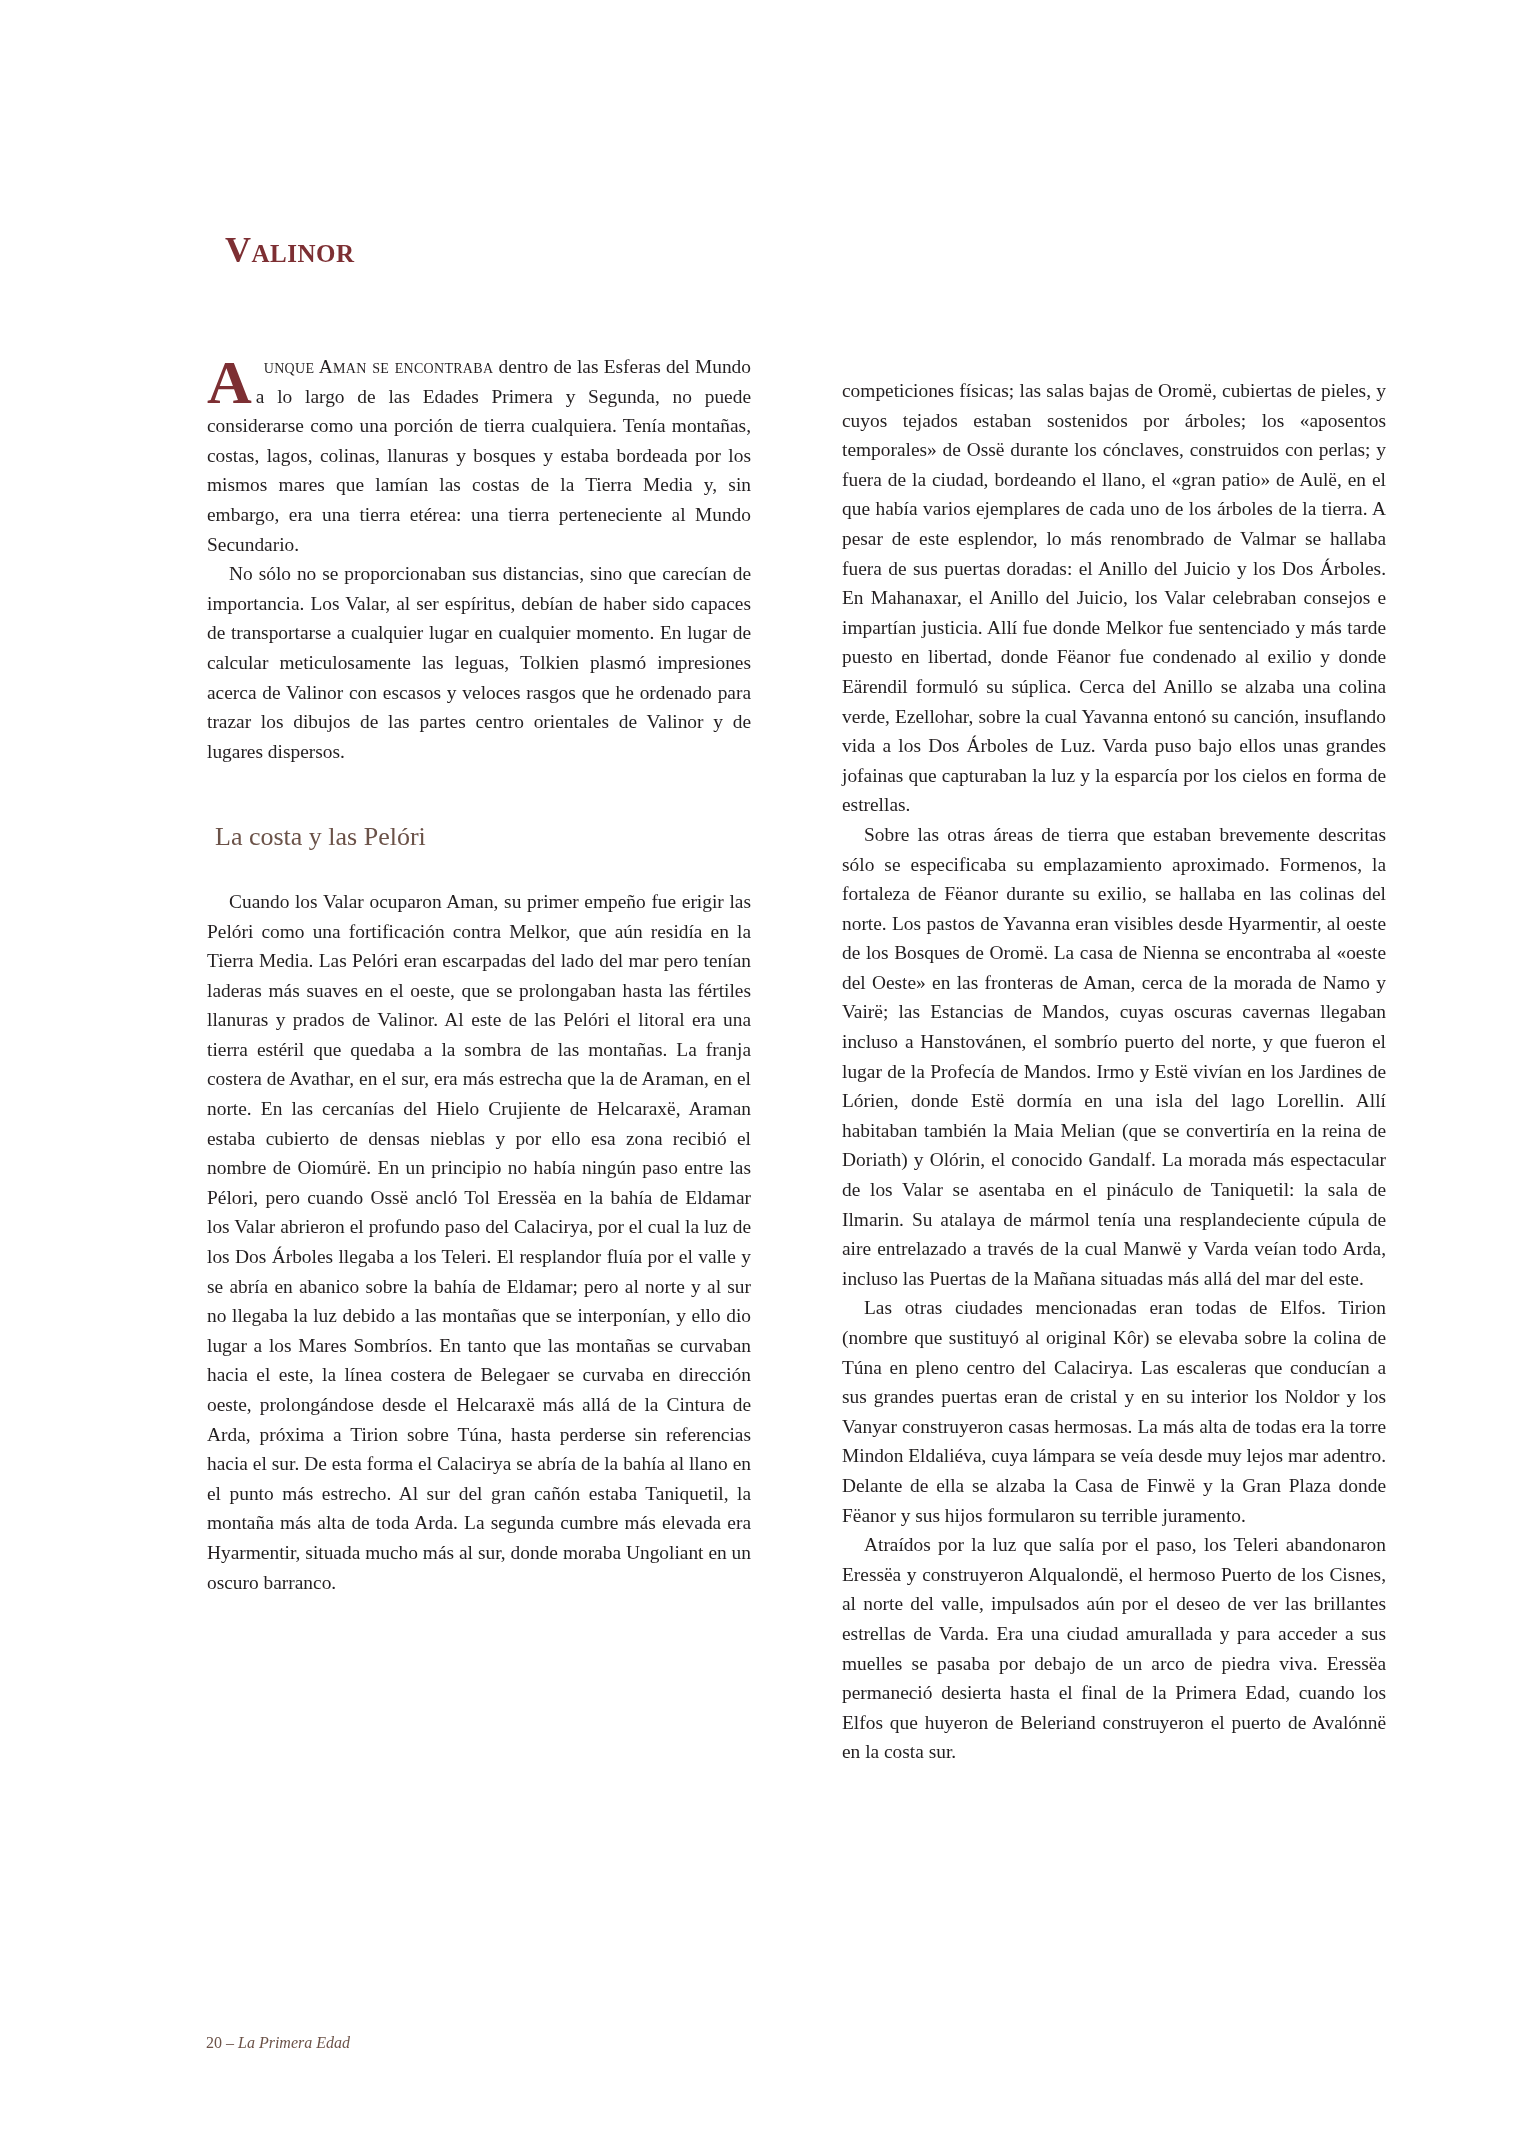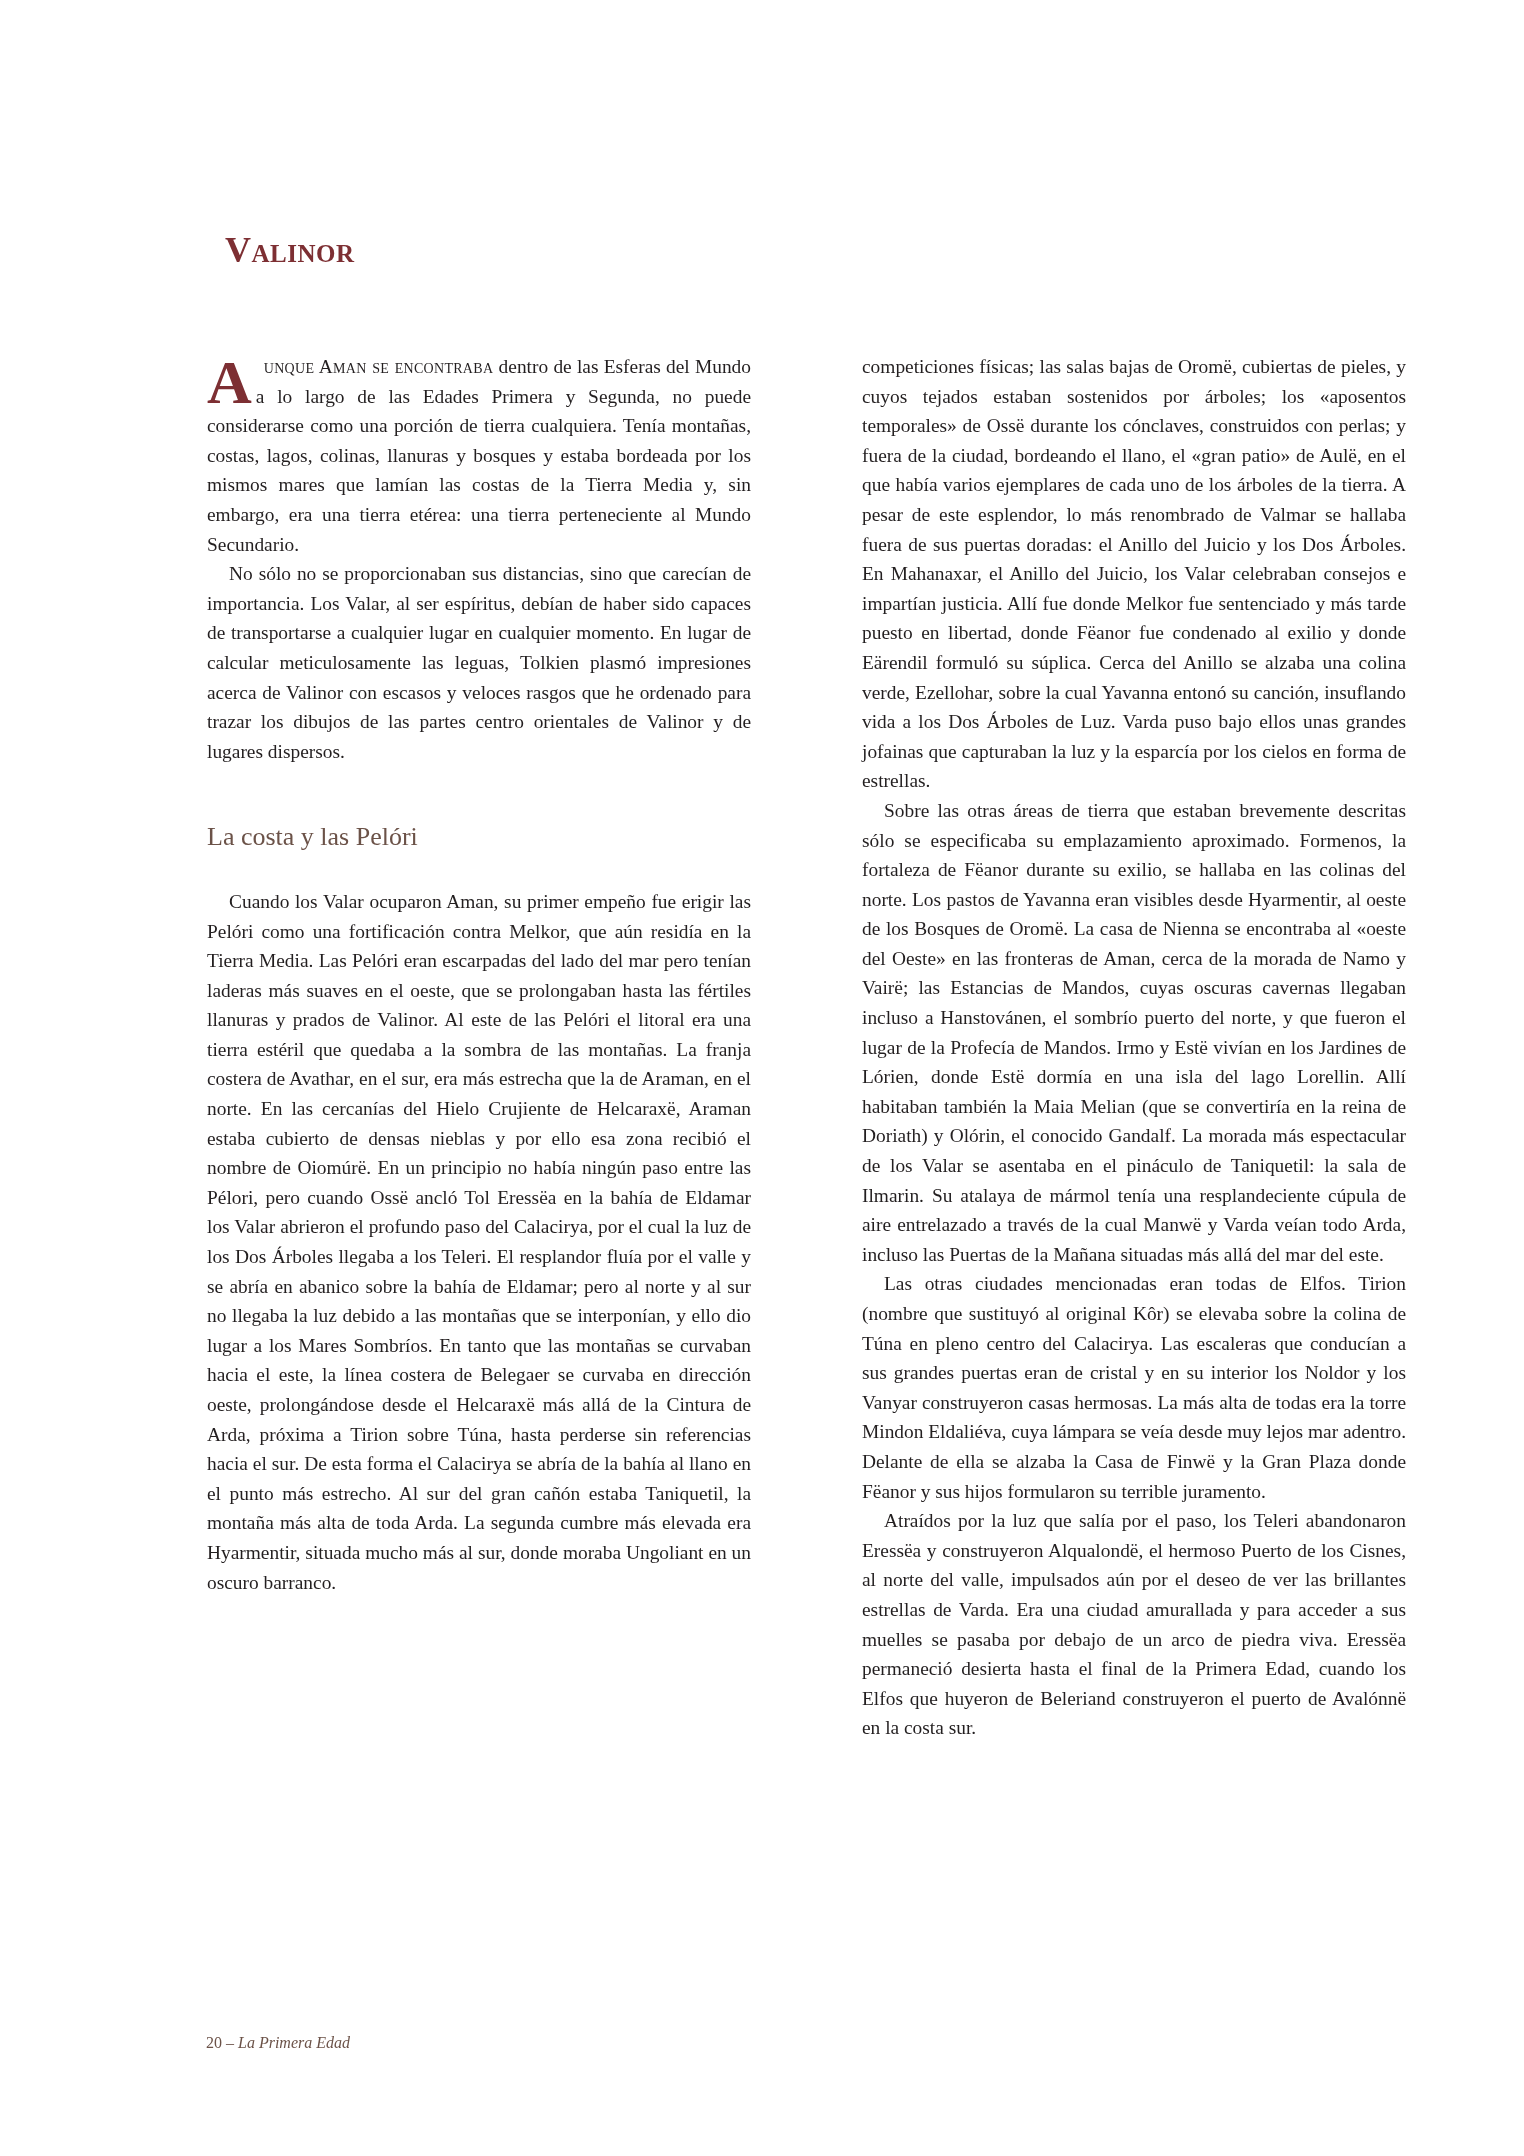--- a/index.html
+++ b/index.html
@@ -3,27 +3,27 @@
 <meta charset="utf-8">
 <style>
   html, body { margin: 0; padding: 0; background: #ffffff; }
   body { width: 1524px; height: 2156px; position: relative; overflow: hidden;
          font-family: "Liberation Serif", "DejaVu Serif", serif; color: #231f20; }
   .title { position: absolute; left: 218px; top: 222px; margin: 7px;
            font-family: "Liberation Serif", serif; font-weight: bold; font-size: 36px;
            color: #7d2f33; font-variant: small-caps; letter-spacing: 0.5px; }
   .col { position: absolute; top: 352px; width: 544px; font-size: 19.4px; line-height: 29.6px; }
   .col.left { left: 207px; }
-  .col.right { left: 862px; }
+  .col.right { left: 842px; margin-top: 24px; }
   p { margin: 0; text-align: justify; hyphens: auto; }
   p.indent { text-indent: 22px; }
   .dropcap { float: left; font-family: "Liberation Serif", serif; font-weight: bold;
              font-size: 62px; line-height: 52px; color: #7d2f33; margin: 4px 4px 0 0; }
   .smallcaps { font-variant: small-caps; letter-spacing: 0.3px; margin-left: 8px; }
-  h2 { margin: 0; font-family: "Liberation Serif", serif; font-weight: normal;
+  h2 { margin: 8px; font-family: "Liberation Serif", serif; font-weight: normal;
        font-size: 26px; color: #6b5248; }
   .h2a { margin-top: 56px; margin-bottom: 35px; }
   .h2b { margin-top: 57px; margin-bottom: 35px; }
   .footer { position: absolute; left: 206px; top: 2034px; font-size: 16px; color: #6b5248; }
   .footer em { font-style: italic; }
 </style>
 </head>
 <body>
 
 <h1 class="title">Valinor</h1>

